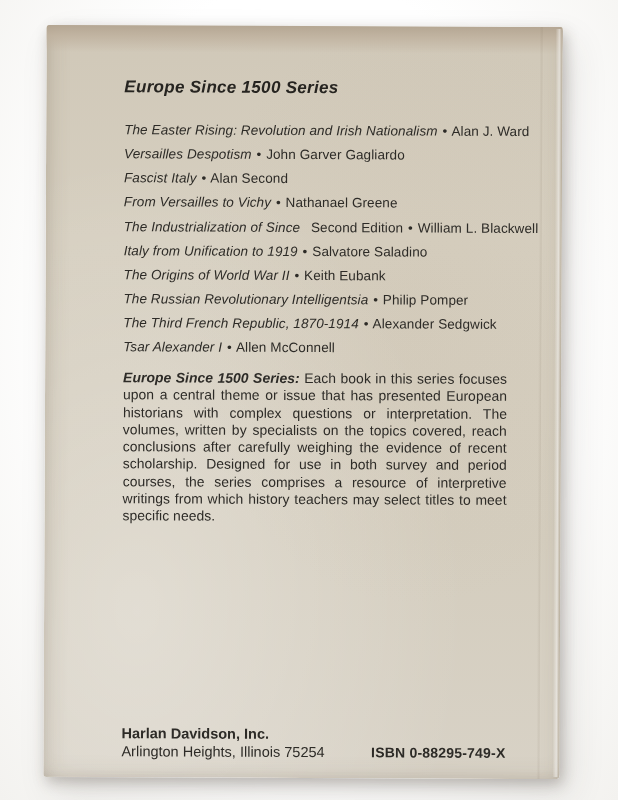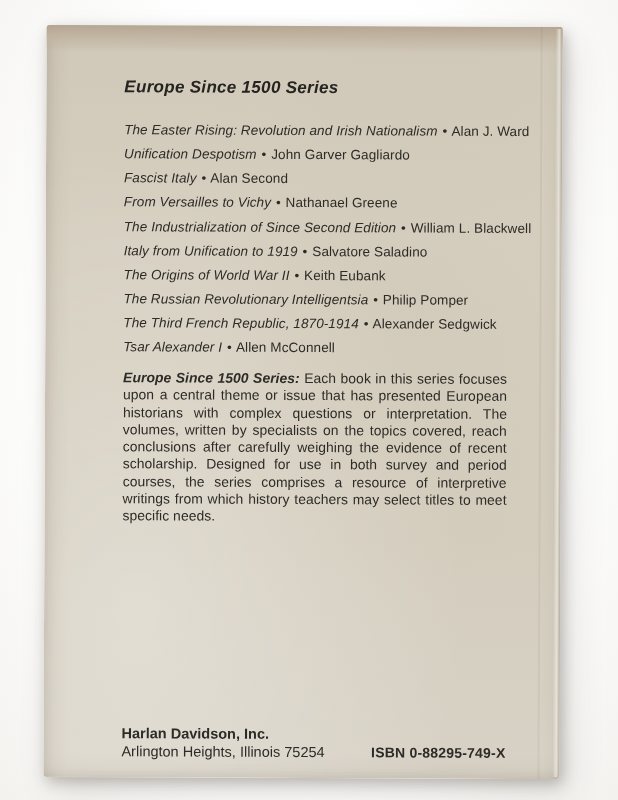--- a/index.html
+++ b/index.html
@@ -57,21 +57,21 @@
   .book-list {
     position: absolute; top: 93px; left: 78px; right: 20px;
     margin: 0; padding: 0; list-style: none;
   }
   .book-item {
     display: block; white-space: nowrap;
     font-size: 13.5px; line-height: 24.15px; height: 24.15px;
     letter-spacing: 0.1px;
   }
   .book-title { font-style: italic; }
-  .book-edition { font-style: italic; }
+  .book-edition { margin-left: 7px; }
   .book-edition:empty { display: none; }
   .bullet-sep { padding: 0 1px; }
 
   .description {
     position: absolute; top: 344px; left: 78px; width: 384px;
     margin: 0;
     font-size: 13.9px; line-height: 17.3px;
     text-align: justify; letter-spacing: 0.05px;
     color: #2d2b27;
   }
@@ -93,21 +93,21 @@
     <div class="top-wear"></div>
     <div class="page-edge"></div>
     <div class="cover-crease"></div>
 
     <div class="content">
 
       <h1 class="series-title">Europe Since 1500 Series</h1>
 
       <ul class="book-list">
         <li class="book-item"><span class="book-title">The Easter Rising: Revolution and Irish Nationalism</span>  <span class="bullet-sep">•</span> <span class="book-author">Alan J. Ward</span></li>
-        <li class="book-item"><span class="book-title">Unification Despotism</span>  <span class="bullet-sep">•</span> <span class="book-author">John Garver Gagliardo</span></li>
+        <li class="book-item"><span class="book-title">Versailles Despotism</span>  <span class="bullet-sep">•</span> <span class="book-author">John Garver Gagliardo</span></li>
         <li class="book-item"><span class="book-title">Fascist Italy</span>  <span class="bullet-sep">•</span> <span class="book-author">Alan Second</span></li>
         <li class="book-item"><span class="book-title">From Versailles to Vichy</span>  <span class="bullet-sep">•</span> <span class="book-author">Nathanael Greene</span></li>
         <li class="book-item"><span class="book-title">The Industrialization of Since</span> <span class="book-edition">Second Edition</span> <span class="bullet-sep">•</span> <span class="book-author">William L. Blackwell</span></li>
         <li class="book-item"><span class="book-title">Italy from Unification to 1919</span>  <span class="bullet-sep">•</span> <span class="book-author">Salvatore Saladino</span></li>
         <li class="book-item"><span class="book-title">The Origins of World War II</span>  <span class="bullet-sep">•</span> <span class="book-author">Keith Eubank</span></li>
         <li class="book-item"><span class="book-title">The Russian Revolutionary Intelligentsia</span>  <span class="bullet-sep">•</span> <span class="book-author">Philip Pomper</span></li>
         <li class="book-item"><span class="book-title">The Third French Republic, 1870-1914</span>  <span class="bullet-sep">•</span> <span class="book-author">Alexander Sedgwick</span></li>
         <li class="book-item"><span class="book-title">Tsar Alexander I</span>  <span class="bullet-sep">•</span> <span class="book-author">Allen McConnell</span></li>
       </ul>
 

